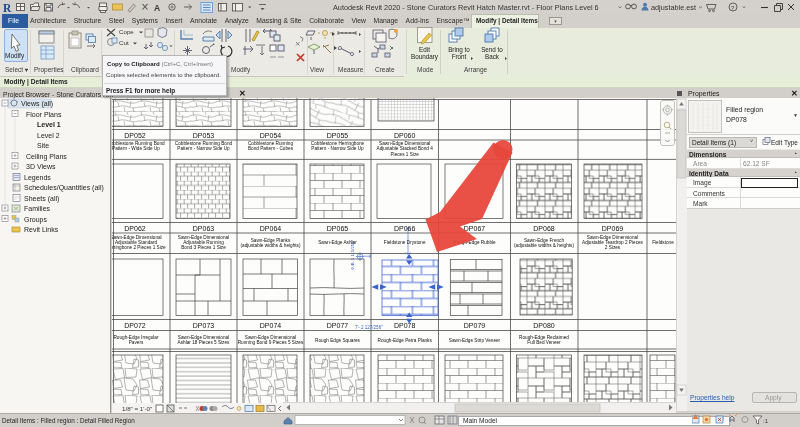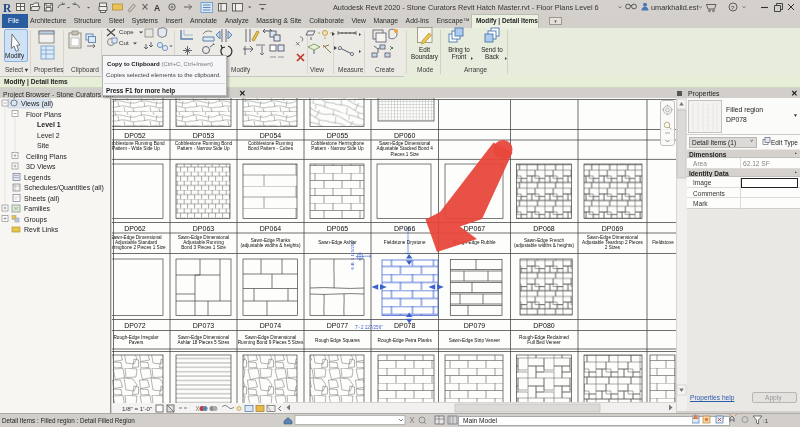--- a/index.html
+++ b/index.html
@@ -6,21 +6,21 @@
 #root{position:relative;width:800px;height:427px;font-family:"Liberation Sans",sans-serif;background:#d3d0cb;overflow:hidden;}
 .abs{position:absolute;}
 .t{position:absolute;white-space:nowrap;}
 #tabs1 span{margin-right:7.5px;}
 </style></head>
 <body>
 <div id="root">
 
 <div class="abs" style="left:0;top:0;width:800px;height:15px;background:#d4d1cc;"></div>
 <div class="t" style="left:333px;top:3px;font-size:7.3px;color:#333;">Autodesk Revit 2020 - Stone Curators Revit Hatch Master.rvt - Floor Plans Level 6</div>
-<div class="t" style="left:651px;top:3px;font-size:7.3px;color:#333;">umarkhalid.est</div>
+<div class="t" style="left:651px;top:3px;font-size:7.3px;color:#333;">adjustable.est</div>
 
 <div class="abs" style="left:0;top:13px;width:800px;height:15px;background:#d3d0cb;"></div>
 <div class="abs" style="left:2px;top:14px;width:26px;height:14px;background:#2a5d9f;"></div>
 <div class="t" style="left:8px;top:16.5px;font-size:6.8px;color:#fff;">File</div>
 <div class="abs" style="left:471px;top:14px;width:68px;height:14px;background:#edf1e2;border:1px solid #b8bdae;border-bottom:none;"></div>
 <div class="t" id="tabs1" style="left:30px;top:16.5px;font-size:6.8px;color:#2b2b2b;"><span>Architecture</span><span>Structure</span><span>Steel</span><span>Systems</span><span>Insert</span><span>Annotate</span><span>Analyze</span><span>Massing &amp; Site</span><span>Collaborate</span><span>View</span><span>Manage</span><span>Add-Ins</span><span>Enscape™</span></div>
 <div class="t" style="left:476px;top:16.5px;font-size:6.4px;color:#1b1b1b;font-weight:bold;">Modify | Detail Items</div>
 <div class="abs" style="left:549px;top:16.5px;width:13px;height:8px;border:1px solid #9a978f;background:#e4e1db;font-size:5px;color:#555;text-align:center;line-height:7px;">▾</div>
 
 <div class="abs" style="left:0;top:28px;width:800px;height:49px;background:#eceae5;border-bottom:1px solid #c9c6c0;"></div>

